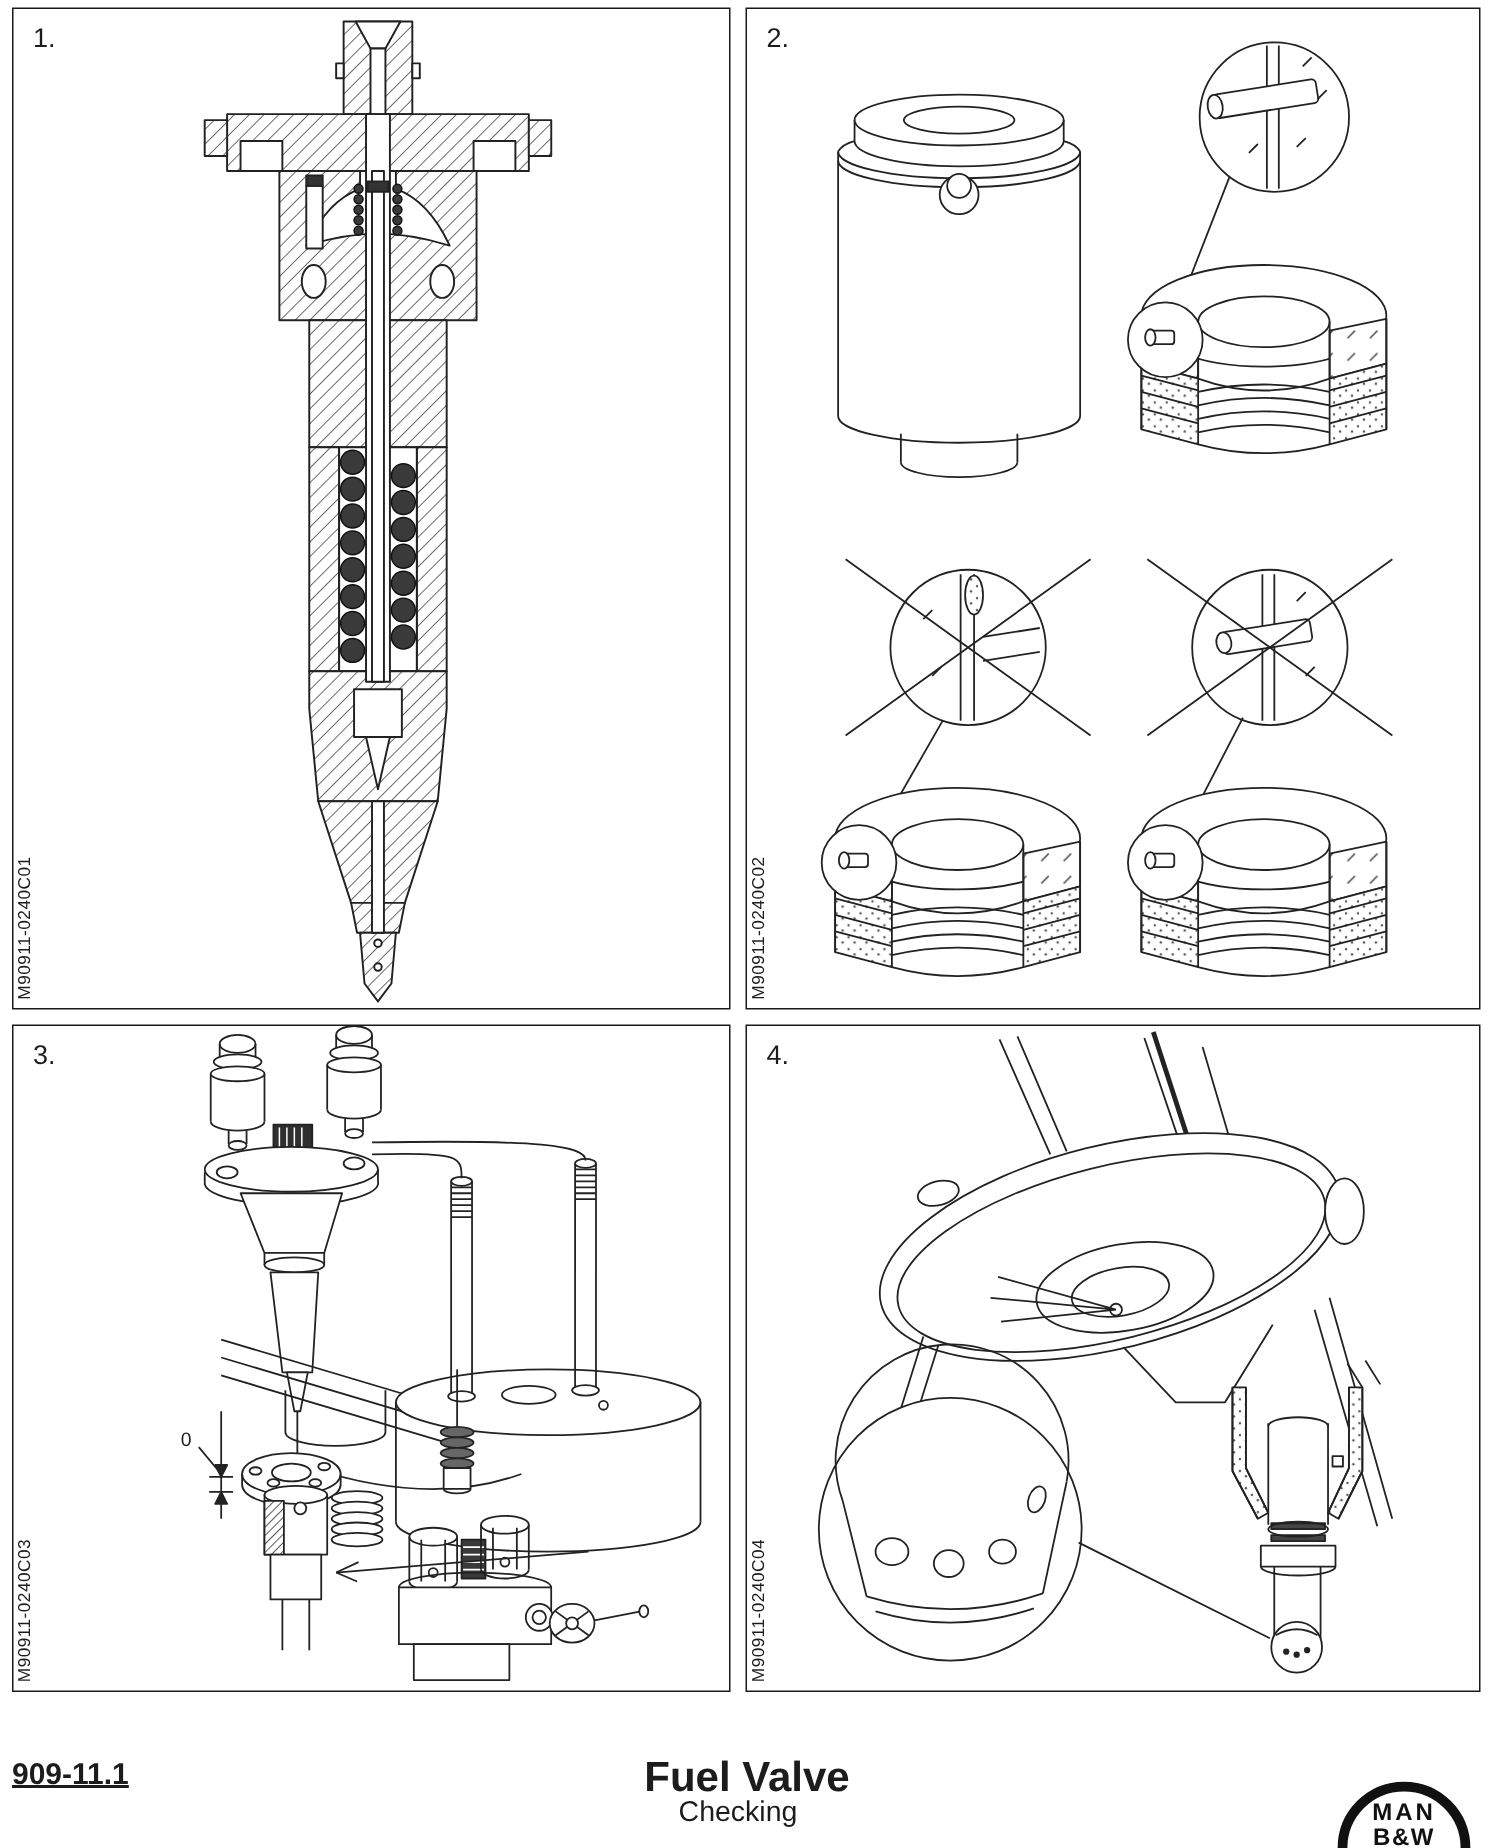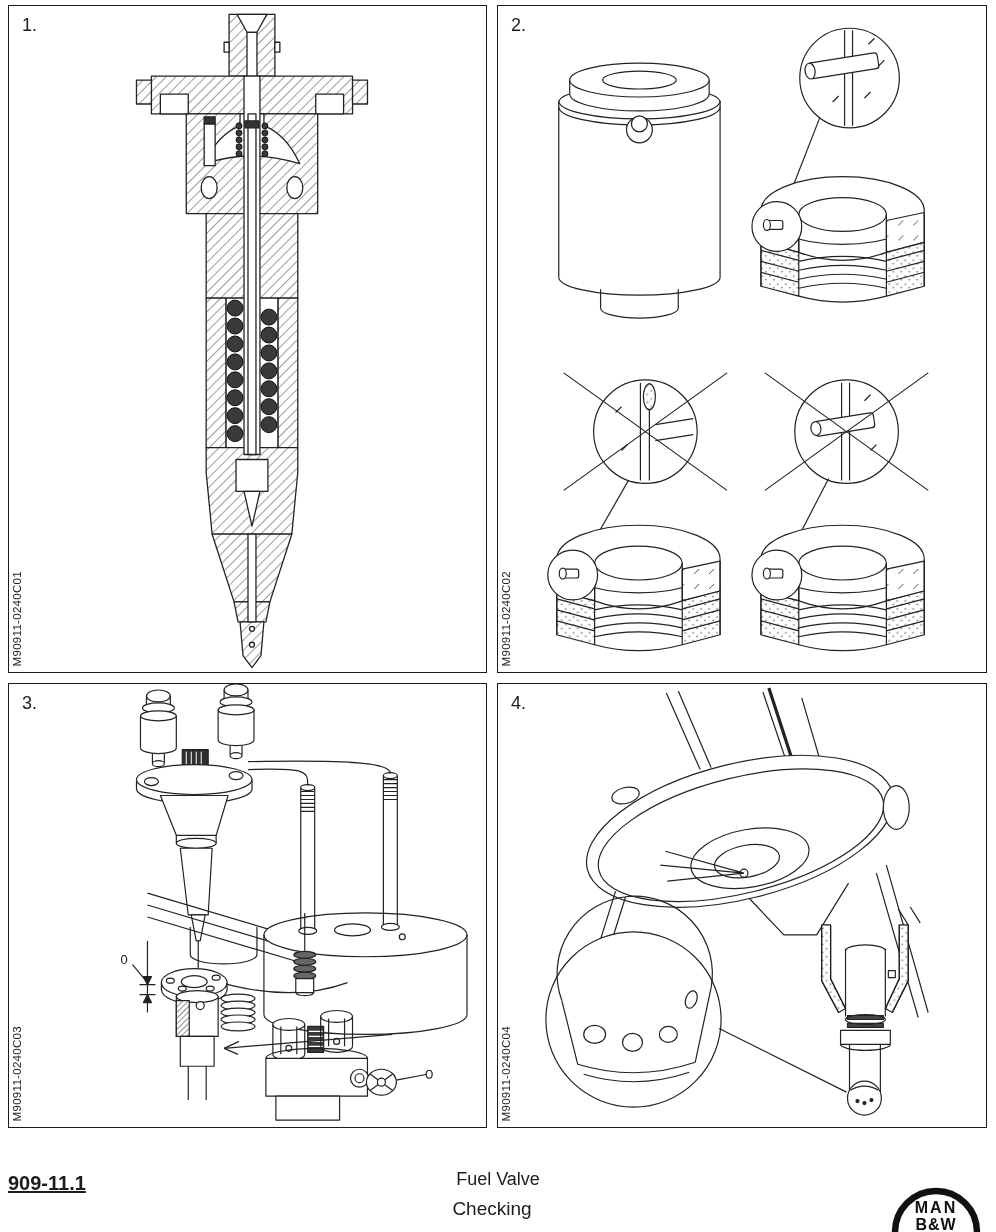--- a/index.html
+++ b/index.html
@@ -13,21 +13,21 @@
   #panel2 { left:497px; top:5px;  width:490px; height:668px; }
   #panel3 { left:8px;  top:683px; width:479px; height:445px; }
   #panel4 { left:497px; top:683px; width:490px; height:445px; }
   .panel-number { position:absolute; top:9px; left:13px; font-size:18px; color:#1c1c1c; z-index:3; }
   .figure-code {
     position:absolute; left:2px; bottom:6px; font-size:11.5px; letter-spacing:.3px;
     writing-mode:vertical-rl; transform:rotate(180deg); color:#1c1c1c; z-index:3;
   }
   svg.drawing { position:absolute; left:0; top:0; width:100%; height:100%; }
   .section-number { position:absolute; left:8px; top:1172px; font-size:20px; font-weight:bold;text-decoration:underline; }
-  .doc-title    { position:absolute; left:0; right:0; top:1169px; text-align:center; font-size:18px; font-weight:normal; }
+  .doc-title    { position:absolute; left:0; right:0; top:1169px; text-align:center; font-size:28px; font-weight:bold; }
   .doc-subtitle { position:absolute; left:0; right:12px; top:1198px; text-align:center; font-size:19px; }
   #logo { position:absolute; right:12px; top:1178px; width:96px; height:54px; }
 </style>
 </head>
 <body>
 
 <section class="panel" id="panel1">
   <span class="panel-number">1.</span>
   <span class="figure-code">M90911-0240C01</span>
   <svg class="drawing" viewBox="0 0 479 668">

